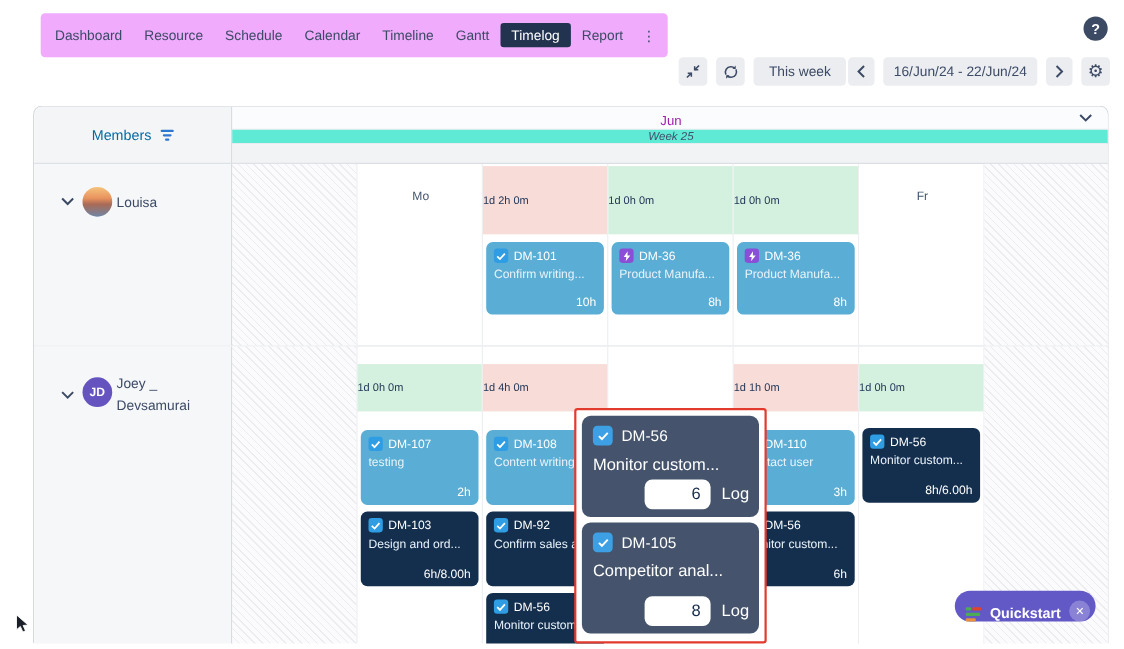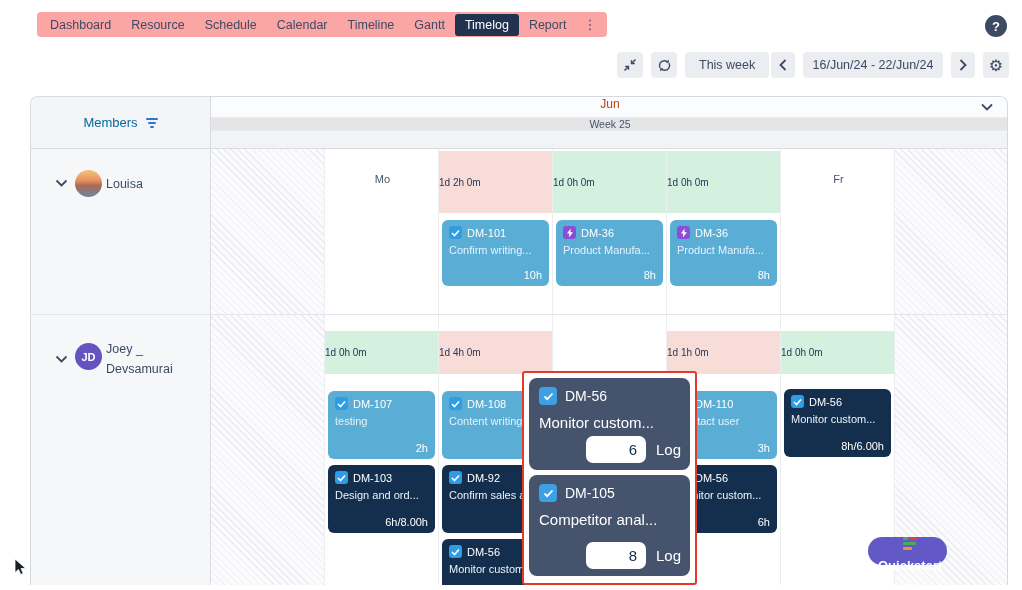--- a/index.html
+++ b/index.html
@@ -4,21 +4,21 @@
 <style>
   * { box-sizing: border-box; margin: 0; padding: 0; }
   html,body { width:1022px; height:590px; }
   body {
     font-family: "Liberation Sans", sans-serif;
     background:#ffffff; color:#344563; overflow:hidden; position:relative;
   }
   #stage { position:absolute; inset:0; width:1022px; height:590px; }
 
   
-  .tabbar { position:absolute; left:37px; top:12px; height:25px; background:#fca5a5;
+  .tabbar { position:absolute; left:37px; top:12px; height:40px; background:#f0abfc;
     border-radius:4px; display:flex; align-items:center; padding:0 3px; }
   .tab { font-size:12.5px; color:#3c4a66; padding:4px 10px; border-radius:3px; cursor:pointer; white-space:nowrap; }
   .tab.selected { background:#22334f; color:#fff; }
   .tab-more { font-size:13px; color:#3c4a66; padding:2px 7px; letter-spacing:1px; cursor:pointer; }
 
   .help-btn { position:absolute; left:985px; top:15px; width:22px; height:22px; border-radius:50%;
     background:#3d4a63; color:#fff; font-size:13px; font-weight:bold; display:flex;
     align-items:center; justify-content:center; cursor:pointer; }
 
   
@@ -26,26 +26,26 @@
     display:flex; align-items:center; justify-content:center; color:#3c4a66;
     font-size:12.5px; cursor:pointer; }
   .tbtn svg { display:block; }
 
   
   .grid { position:absolute; left:30px; top:96px; width:978px; height:489px;
     border:1px solid #d6dae0; border-bottom:none; border-radius:8px 8px 0 0;
     background:#fff; overflow:hidden; }
 
   .month-row { position:absolute; left:180px; top:0; width:798px; height:21px; background:#fbfcfd;
-    border-bottom:1px solid #e7eaee; display:flex; align-items:flex-start; justify-content:center;
-    font-size:12px; color:#c2410c; }
+    border-bottom:1px solid #e7eaee; display:flex; align-items:flex-end; justify-content:center;
+    font-size:12px; color:#a21caf; }
   .month-chevron { position:absolute; right:16px; top:6px; cursor:pointer; }
-  .week-row { position:absolute; left:180px; top:21px; width:798px; height:13px; background:#e5e5e5;
+  .week-row { position:absolute; left:180px; top:21px; width:798px; height:13px; background:#5eead4;
     border-bottom:1px solid #e7eaee; display:flex; align-items:center; justify-content:center;
-    font-size:10.5px; color:#42526e; }
+    font-size:10.5px; color:#42526e;font-style:italic; }
   .days-row { position:absolute; left:180px; top:34px; width:798px; height:18px; background:#f2f3f5;
     border-bottom:1px solid #d9dde3; display:flex; }
   .day-cell { width:114px; display:flex; align-items:center; justify-content:center;
     font-size:11px; color:#44546f; border-left:1px solid #dcdfe4;margin-top:48px; }
   .day-cell:first-child { border-left:none; }
 
   .members-head { position:absolute; left:0; top:0; width:180px; height:52px; background:#f4f5f7;
     border-right:1px solid #d9dde3; border-bottom:1px solid #d9dde3; display:flex;
     align-items:center; justify-content:center; gap:8px; font-size:13px; color:#0369a1; }
   .filter-icon { display:inline-flex; flex-direction:column; gap:2px; align-items:center; cursor:pointer; }
@@ -95,22 +95,22 @@
     align-items:center; justify-content:center; flex:0 0 18px; cursor:pointer; }
   .pkey { font-size:14px; }
   .ptitle { font-size:15px; margin-top:9px; white-space:nowrap; overflow:hidden; }
   .pcontrols { position:absolute; right:9px; bottom:7px; display:flex; align-items:center; gap:10px; }
   .loginput { width:60px; height:27px; border:none; border-radius:7px; background:#fff;
     text-align:right; padding:0 9px; font-size:15px; color:#172b4d; font-family:inherit; }
   .logbtn { font-size:15px; font-weight:500; color:#fff; cursor:pointer; }
 
   
   .quickstart { position:absolute; left:868px; top:537px; height:28px; border-radius:14px;
-    background:#6359c6; display:flex; align-items:center; gap:8px; padding:0 5px 0 10px;
-    z-index:60; cursor:pointer;flex-direction:column; }
+    background:#6359c6; display:flex; align-items:flex-end; gap:8px; padding:0 5px 0 10px;
+    z-index:60; cursor:pointer; }
   .qlogo { display:flex; flex-direction:column; gap:2px; }
   .qlogo .r { display:flex; gap:1px; }
   .qlogo i { display:block; height:3px; border-radius:1px; }
   .qlabel { color:#fff; font-size:13px; font-weight:bold; }
   .qclose { width:19px; height:19px; border-radius:50%; background:rgba(255,255,255,.25); color:#fff;
     font-size:10px; display:flex; align-items:center; justify-content:center; cursor:pointer; }
 
   .cursor { position:absolute; left:14px; top:558px; z-index:99; }
 </style>
 </head>

